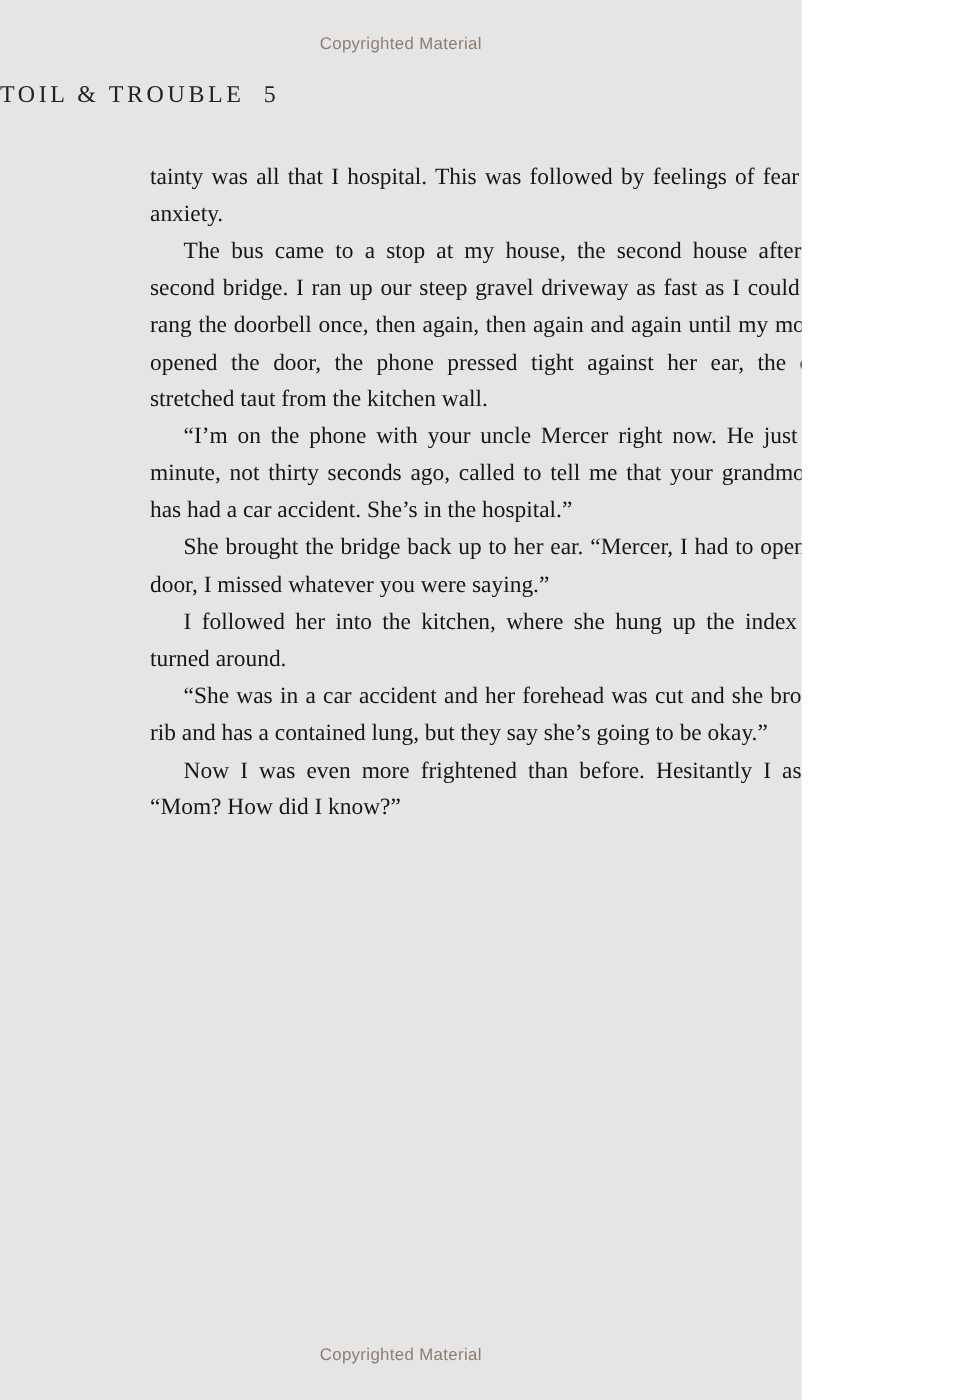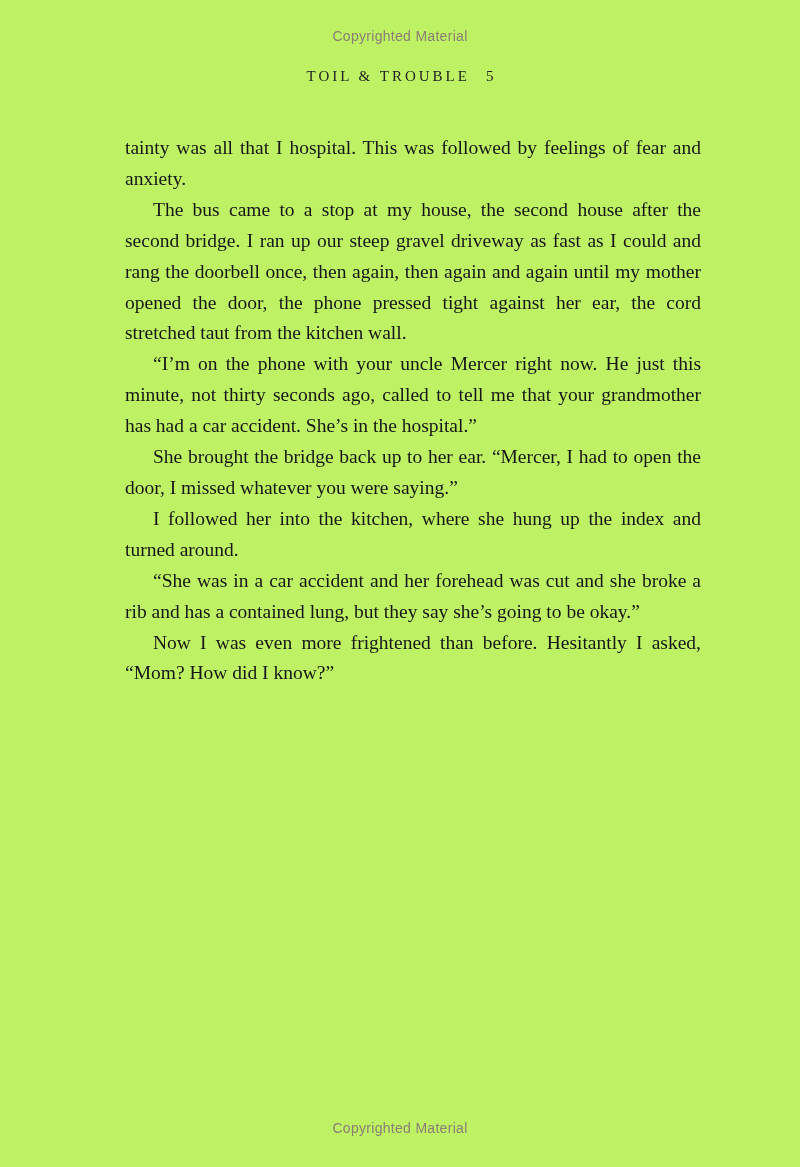--- a/index.html
+++ b/index.html
@@ -2,23 +2,23 @@
 <html><head>
 <meta charset="utf-8">
 <style>
   html, body {
     margin: 0;
     padding: 0;
     background: #ffffff;
   }
   .page {
     position: relative;
-    width: 800px;
+    width: 668px;
     height: 1167px;
-    background: #bef264;
+    background: #e5e5e5;
     box-sizing: border-box;
     font-family: "Liberation Serif", serif;
     overflow: hidden;
   }
   .copyright-notice {
     position: absolute;
     left: 0;
     width: 100%;
     text-align: center;
     font-family: "Liberation Sans", sans-serif;
@@ -26,23 +26,23 @@
     color: #8a7e74;
     letter-spacing: 0.3px;
   }
   .copyright-top { top: 28px; }
   .copyright-bottom { top: 1120px; }
   .running-header {
     position: absolute;
     top: 68px;
     left: 0;
     width: 100%;
-    text-align: center;
+    text-align: left;
     font-family: "Liberation Serif", serif;
-    font-size: 15px;
+    font-size: 20px;
     color: #222222;
     letter-spacing: 3px;
     font-variant: small-caps;
     text-transform: uppercase;
   }
   .running-header .page-number {
     display: inline-block;
     margin-left: 16px;
     letter-spacing: 0;
   }

